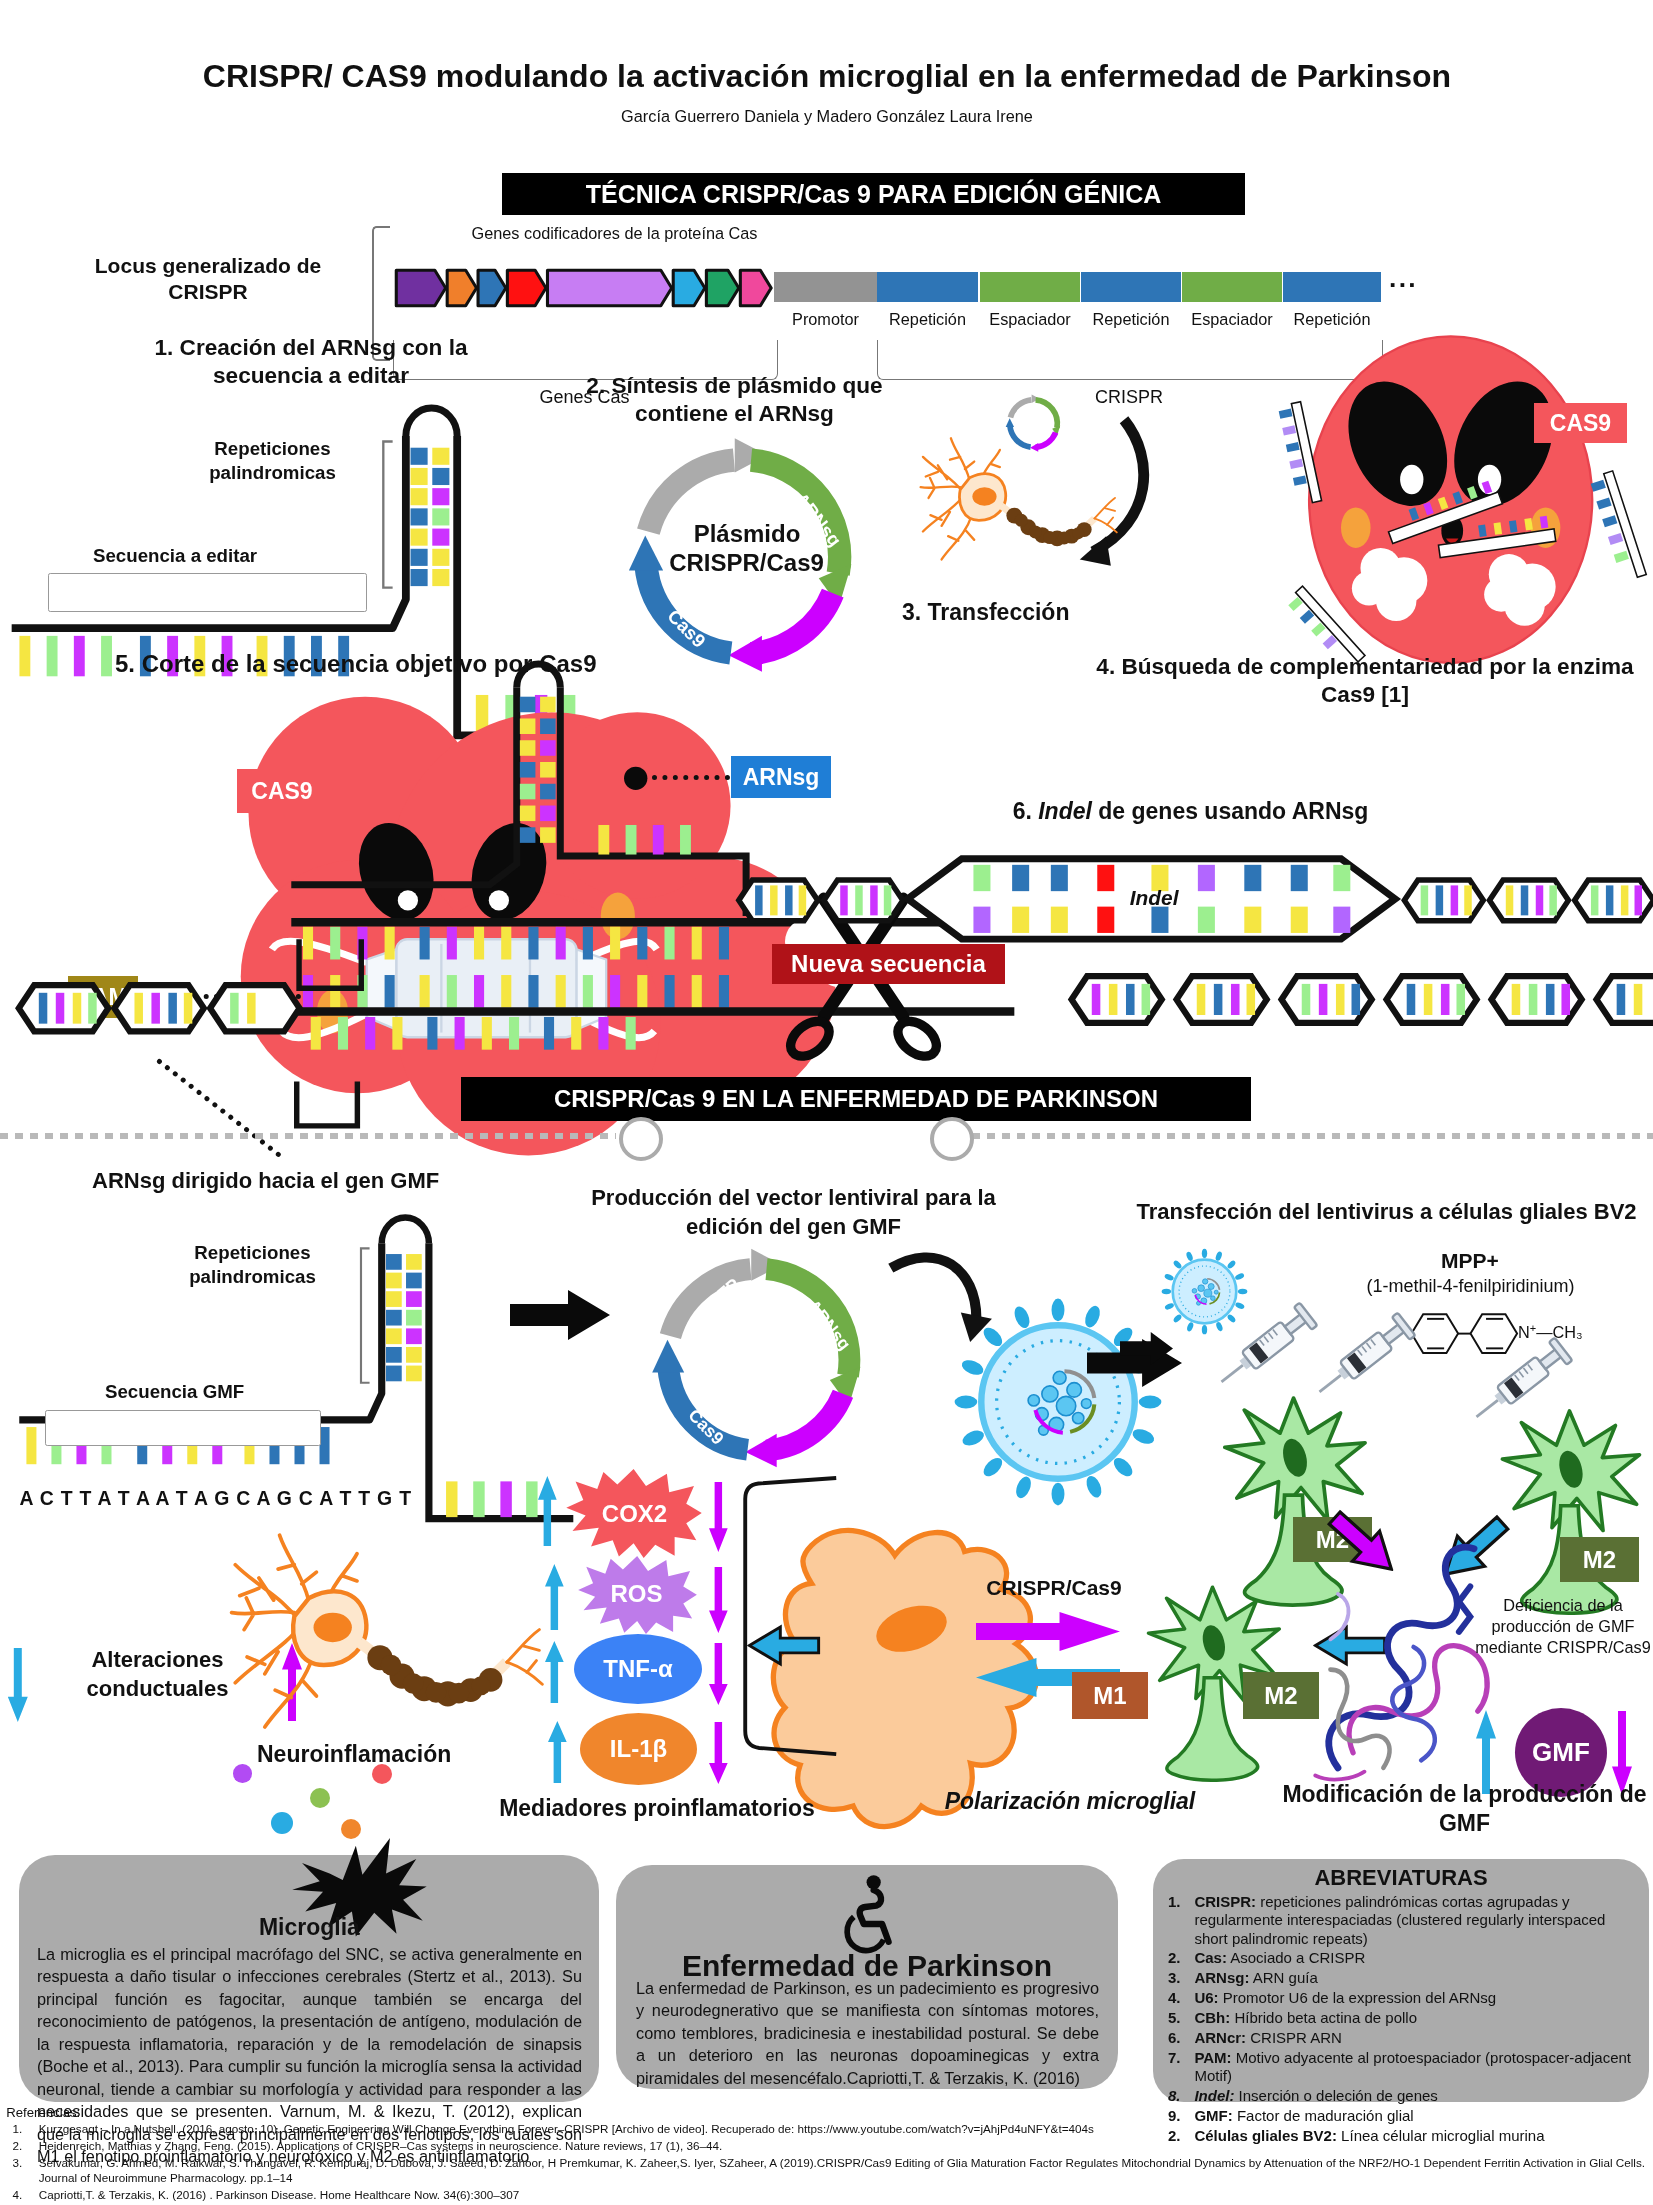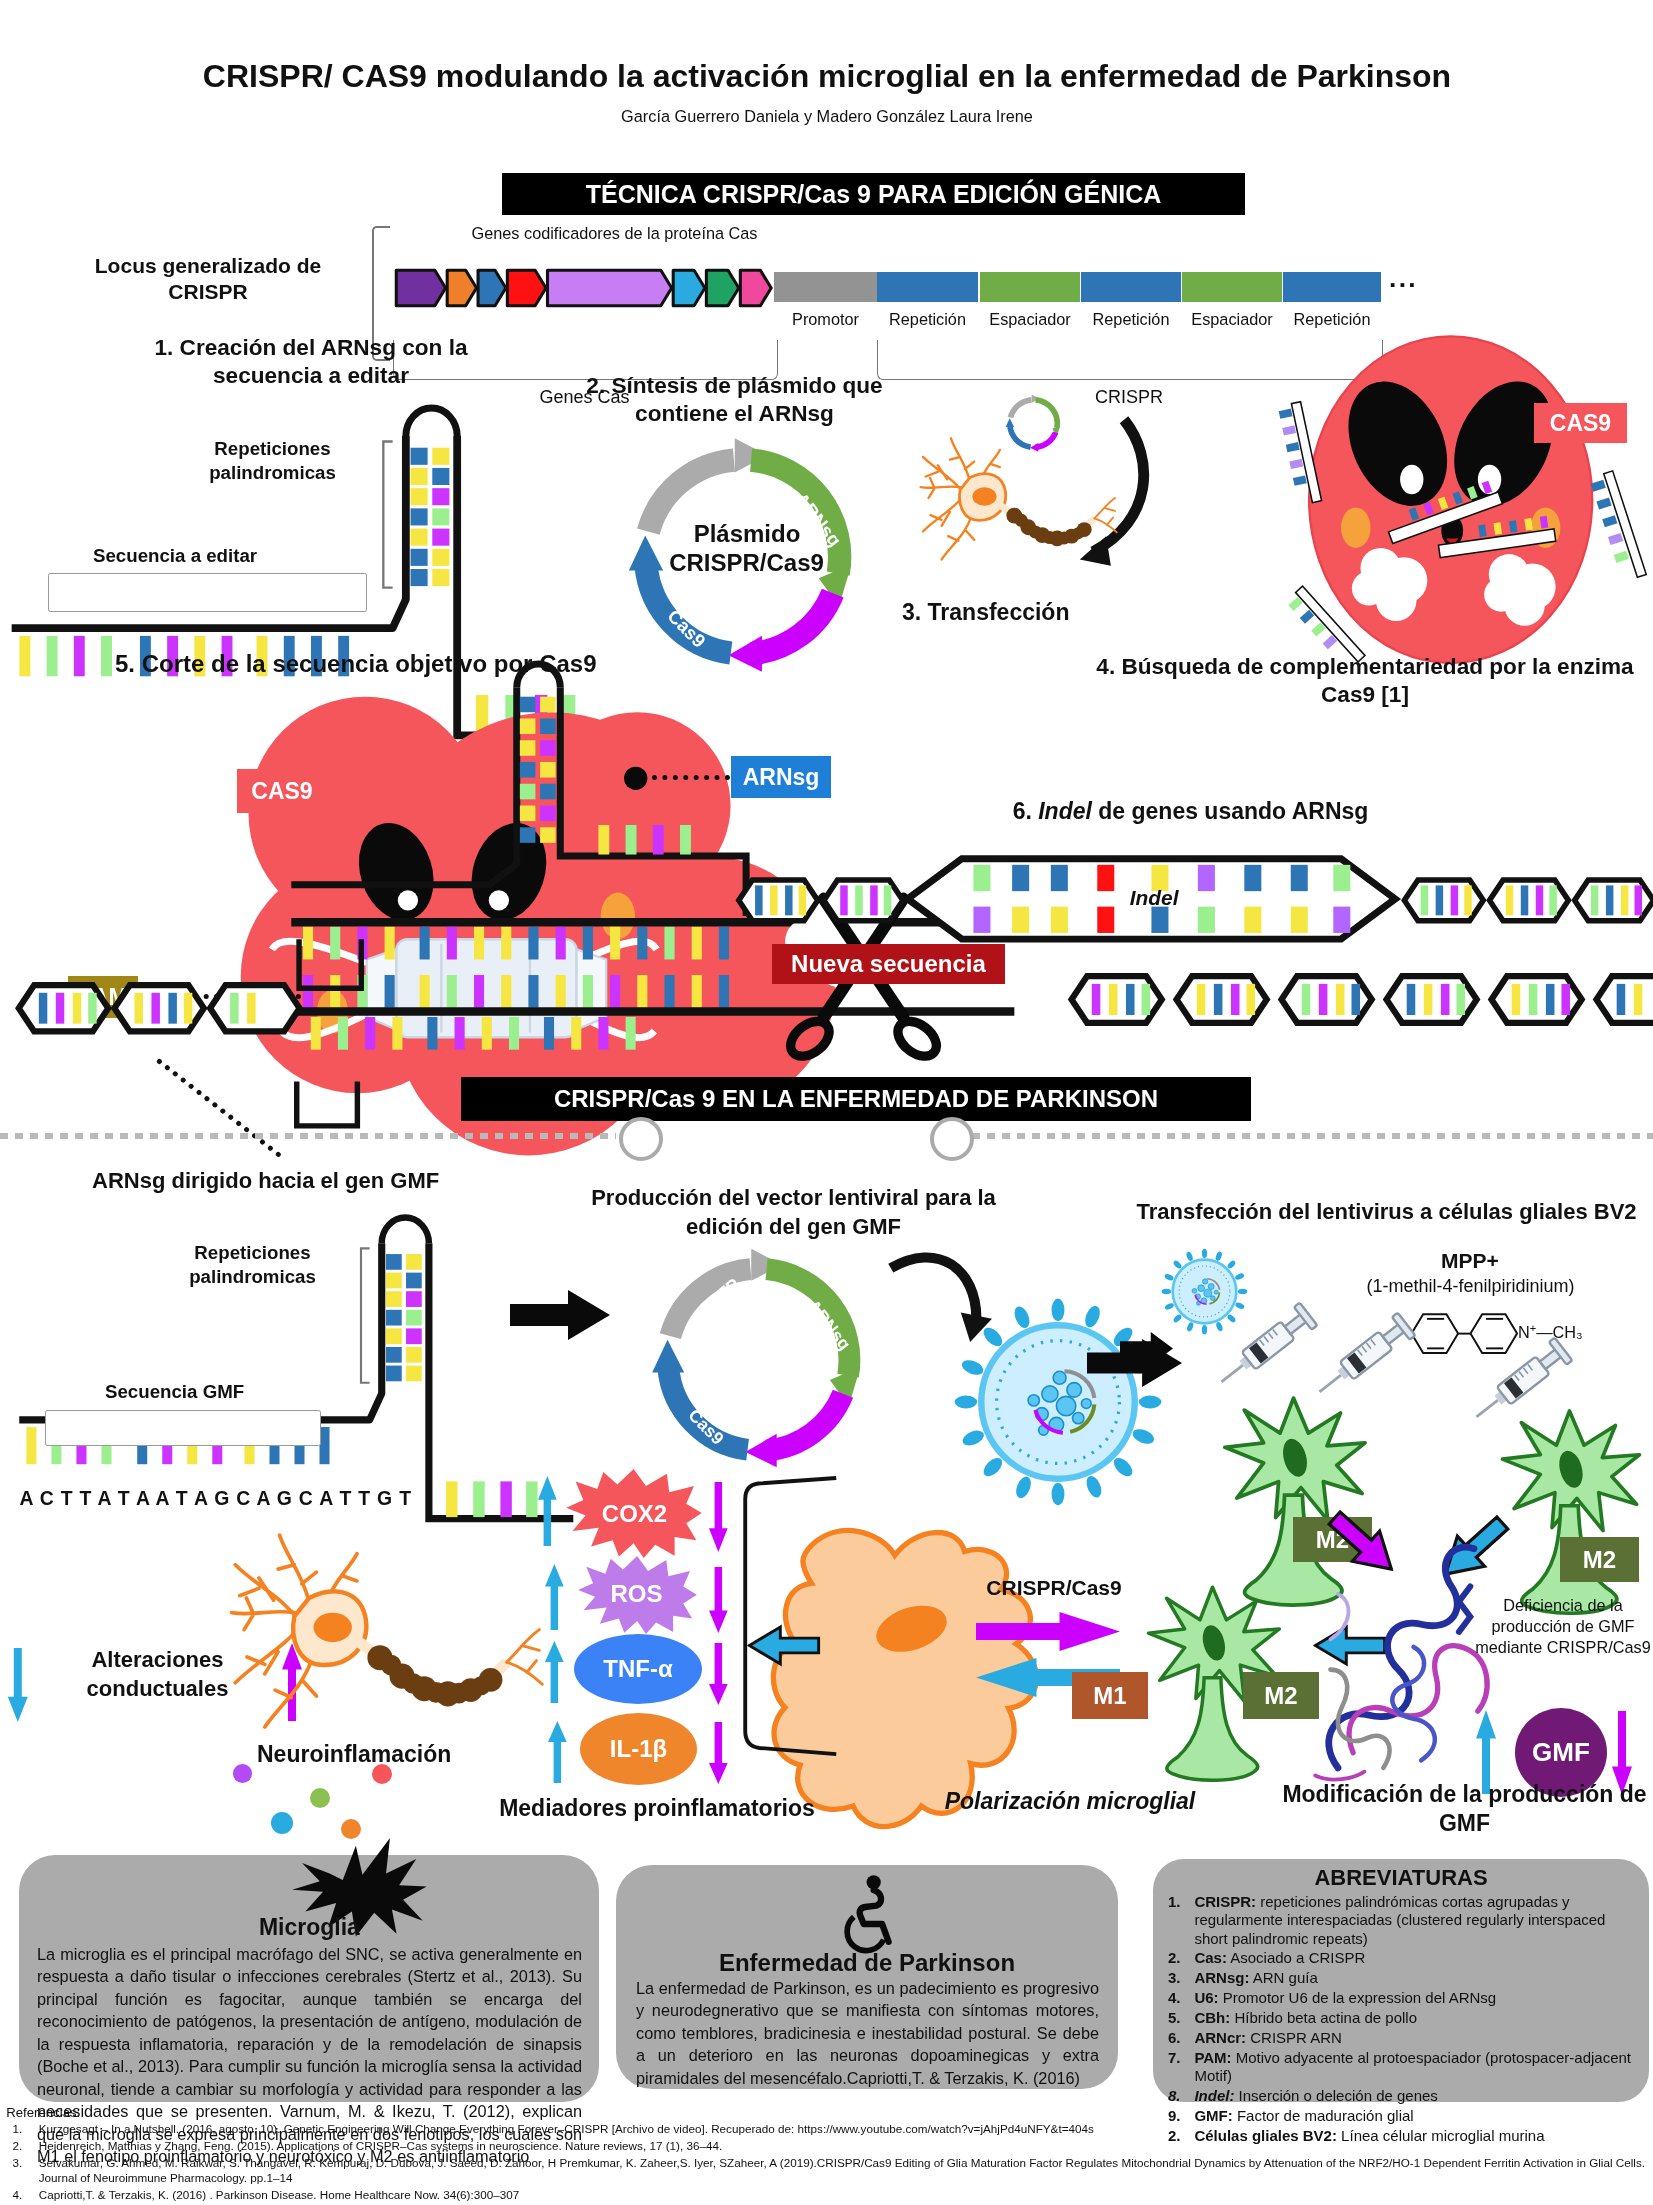--- a/index.html
+++ b/index.html
@@ -829,21 +829,21 @@
   </svg>
 <div class="abs c b" style="left:19.4px;top:1914px;width:580px;font-size:23px;">Microglia</div>
 <div class="abs ptext" style="left:37px;top:1943px;width:545px;">La microglia es el principal macrófago del SNC, se activa generalmente en respuesta a daño tisular o infecciones cerebrales (Stertz et al., 2013). Su principal función es fagocitar, aunque también se encarga del reconocimiento de patógenos, la presentación de antígeno, modulación de la respuesta inflamatoria, reparación y de la remodelación de sinapsis (Boche et al., 2013). Para cumplir su función la microglía sensa la actividad neuronal, tiende a cambiar su morfología y actividad para responder a las necesidades que se presenten. Varnum, M. &amp; Ikezu, T. (2012), explican que la microglia se expresa principalmente en dos fenotipos, los cuales son M1 el fenotipo proinflamatorio y neurotóxico y M2 es antiinflamatorio</div>
 
 <div class="abs graybox" style="left:616px;top:1865px;width:502px;height:224px;"></div>
 <svg class="abs" style="left:832px;top:1873px;" width="72" height="78" viewBox="0 0 100 110">
   <circle cx="58" cy="13" r="10" fill="#0A0A0A"></circle>
   <path d="M58,24 C70,28 72,42 62,46 L46,48 C39,49 37,54 39,60 L44,72 L70,72 L79,97" stroke="#0A0A0A" stroke-width="9" fill="none" stroke-linecap="round" stroke-linejoin="round"></path>
   <path d="M30,62 A27,27 0 1 0 72,94" stroke="#0A0A0A" stroke-width="8" fill="none"></path>
 </svg>
-<div class="abs c b" style="left:616px;top:1949px;width:502px;font-size:24px;">Enfermedad de Parkinson</div>
+<div class="abs c b" style="left:616px;top:1949px;width:502px;font-size:30px;">Enfermedad de Parkinson</div>
 <div class="abs ptext" style="left:636px;top:1977px;width:463px;">La enfermedad de Parkinson, es un padecimiento es progresivo y neurodegnerativo que se manifiesta con síntomas motores, como temblores, bradicinesia e inestabilidad postural. Se debe a un deterioro en las neuronas dopoaminegicas y extra piramidales del mesencéfalo.Capriotti,T. &amp; Terzakis, K. (2016)</div>
 
 <div class="abs graybox" style="left:1153px;top:1859px;width:496px;height:243px;border-radius:31px;"></div>
 <div class="abs c b" style="left:1153px;top:1865px;width:496px;font-size:22px;">ABREVIATURAS</div>
 <div class="abs" style="left:1168px;top:1893px;width:467px;">
   <div class="ab-item">
       <span class="ab-num">1.</span>
       <span><span class="b">CRISPR:</span><span> repeticiones palindrómicas cortas agrupadas y regularmente interespaciadas (clustered regularly interspaced short palindromic repeats)</span></span>
     </div>
   <div class="ab-item">

